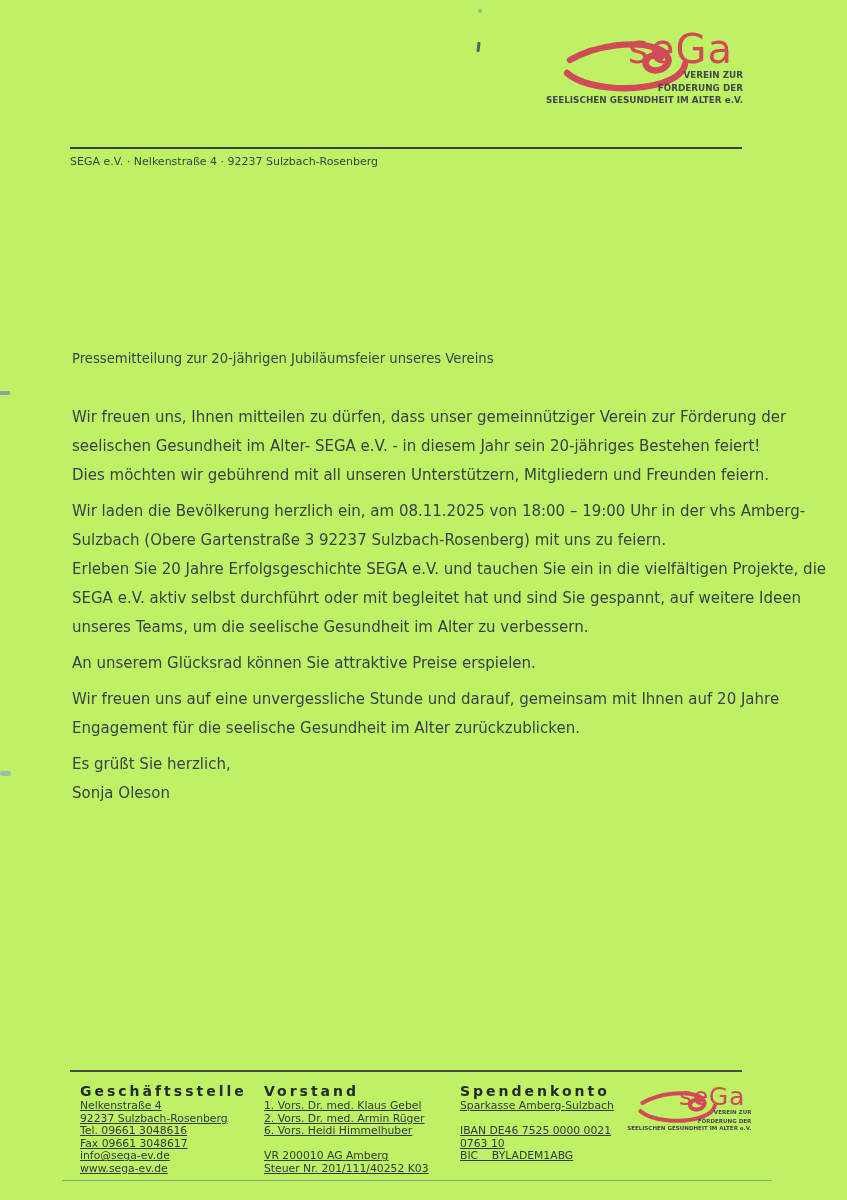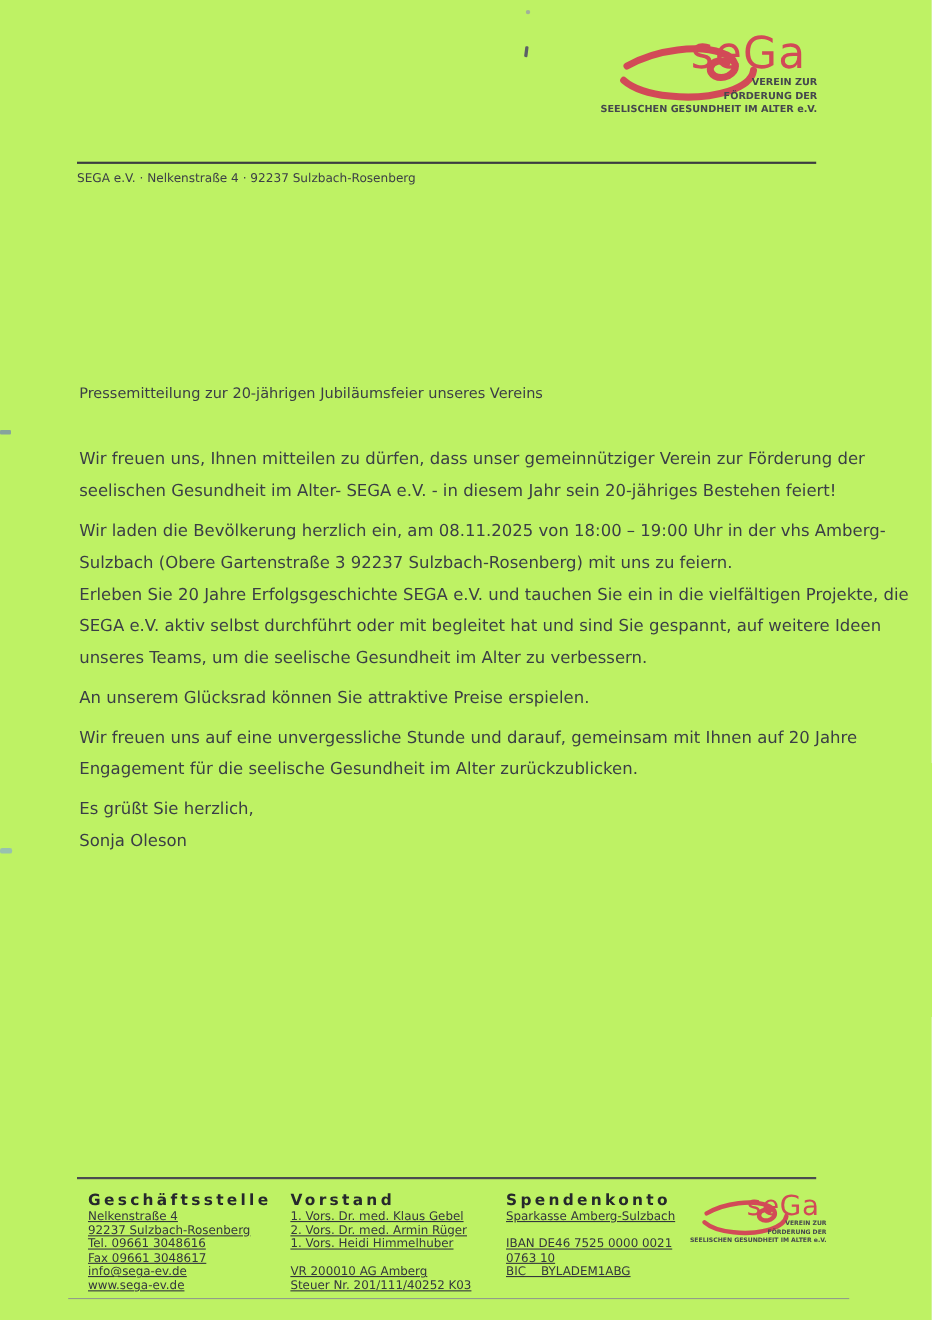--- a/index.html
+++ b/index.html
@@ -94,20 +94,21 @@
 
   <div class="sender-rule"></div>
   <div class="sender-line">SEGA e.V. · Nelkenstraße 4 · 92237 Sulzbach-Rosenberg</div>
 
   <div class="body">
     <div class="subject">Pressemitteilung zur 20-jährigen Jubiläumsfeier unseres Vereins</div>
     <div class="paragraphs">
         <div class="para">
           <div class="bline">Wir freuen uns, Ihnen mitteilen zu dürfen, dass unser gemeinnütziger Verein zur Förderung der</div>
           <div class="bline">seelischen Gesundheit im Alter- SEGA e.V. - in diesem Jahr sein 20-jähriges Bestehen feiert!</div>
+          <div class="bline">Dies möchten wir gebührend mit all unseren Unterstützern, Mitgliedern und Freunden feiern.</div>
         </div>
         <div class="para">
           <div class="bline">Wir laden die Bevölkerung herzlich ein, am 08.11.2025 von 18:00 – 19:00 Uhr in der vhs Amberg-</div>
           <div class="bline">Sulzbach (Obere Gartenstraße 3 92237 Sulzbach-Rosenberg) mit uns zu feiern.</div>
           <div class="bline">Erleben Sie 20 Jahre Erfolgsgeschichte SEGA e.V. und tauchen Sie ein in die vielfältigen Projekte, die</div>
           <div class="bline">SEGA e.V. aktiv selbst durchführt oder mit begleitet hat und sind Sie gespannt, auf weitere Ideen</div>
           <div class="bline">unseres Teams, um die seelische Gesundheit im Alter zu verbessern.</div>
         </div>
         <div class="para">
           <div class="bline">An unserem Glücksrad können Sie attraktive Preise erspielen.</div>
@@ -131,21 +132,21 @@
         <div class="fline">92237 Sulzbach-Rosenberg</div>
         <div class="fline">Tel. 09661 3048616</div>
         <div class="fline">Fax 09661 3048617</div>
         <div class="fline">info@sega-ev.de</div>
         <div class="fline">www.sega-ev.de</div>
       </div>
       <div class="fcol">
         <div class="ftitle">Vorstand</div>
         <div class="fline">1. Vors. Dr. med. Klaus Gebel</div>
         <div class="fline">2. Vors. Dr. med. Armin Rüger</div>
-        <div class="fline">1. Vors. Heidi Himmelhuber</div>
+        <div class="fline">6. Vors. Heidi Himmelhuber</div>
         <div class="fline"></div>
         <div class="fline">VR 200010 AG Amberg</div>
         <div class="fline">Steuer Nr. 201/111/40252 K03</div>
       </div>
       <div class="fcol">
         <div class="ftitle">Spendenkonto</div>
         <div class="fline">Sparkasse Amberg-Sulzbach</div>
         <div class="fline"></div>
         <div class="fline">IBAN DE46 7525 0000 0021</div>
         <div class="fline">0763 10</div>

